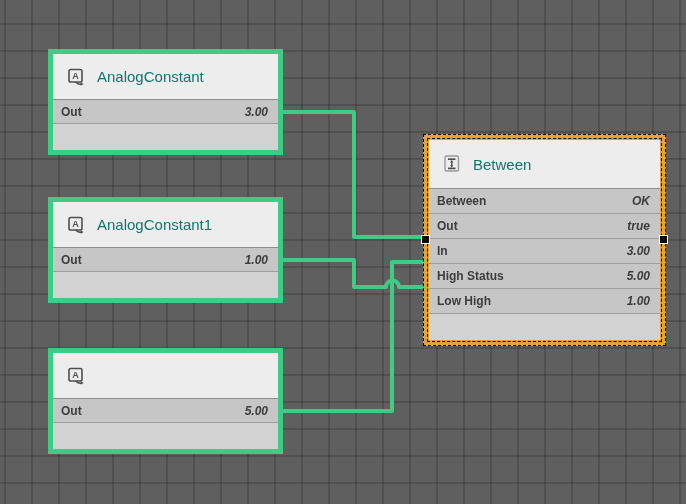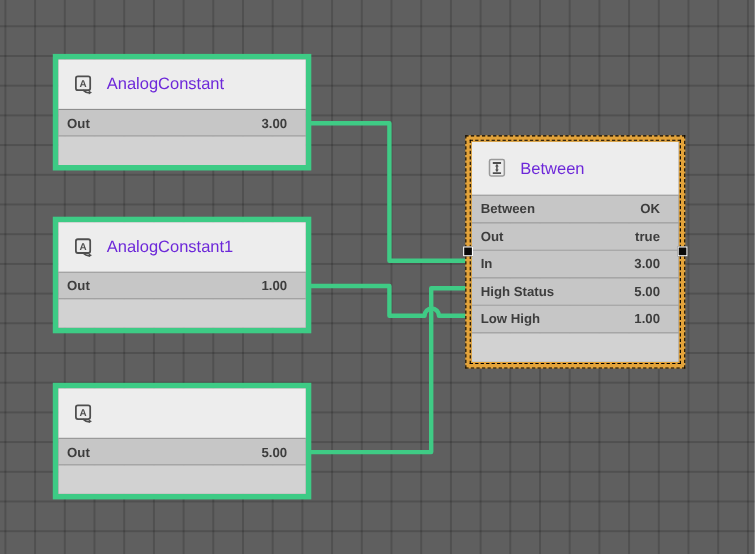--- a/index.html
+++ b/index.html
@@ -21,31 +21,31 @@
   .block.orange { border:6px solid #e3a33a; }
   .block.orange::before { content:""; position:absolute; inset:-6px; border:1px dashed #000; pointer-events:none; }
   .block.orange::after  { content:""; position:absolute; inset:-2px; border:1px dashed #000; pointer-events:none; }
 
   .hdr {
     background:#ededed; display:flex; align-items:center; gap:11px;
     padding-left:13px; border-bottom:1px solid #8e8e8e; flex:0 0 auto;
   }
   .block.green  .hdr { height:45px; }
   .block.orange .hdr { height:48px; }
-  .title { font-size:15px; color:#6d28d9; white-space:nowrap; }
+  .title { font-size:15px; color:#0f766e; white-space:nowrap; }
 
   .prow {
     display:flex; justify-content:space-between; align-items:center;
     background:#c6c6c6; border-bottom:1px solid #9e9e9e;
-    padding:0 17px 0 8px; font-weight:bold; font-size:12px; color:#3d3d3d;
+    padding:0 10px 0 8px; font-weight:bold; font-size:12px; color:#3d3d3d;
     flex:0 0 auto;
   }
   .block.green  .prow { height:23px; }
   .block.orange .prow { height:24px; }
-  .prow .val { text-align:right; }
+  .prow .val { text-align:right;font-style:italic; }
 
   .footer { flex:1 1 auto; background:#d2d2d2; }
 
   .handle {
     position:absolute; width:7px; height:7px;
     background:#0a0a0a; border:1px solid #ffffff; z-index:3;
   }
   .handle.left  { left:-8px;  top:95px; }
   .handle.right { right:-8px; top:95px; }
 
@@ -111,21 +111,21 @@
         </svg>
       </span>
     </div>
     <div class="prow">
       <span>Out</span>
       <span class="val">5.00</span>
     </div>
     <div class="footer"></div>
   </div>
 
-  <div class="block orange" style="left:423px; top:123px; width:200px; height:212px;">
+  <div class="block orange" style="left:423px; top:134px; width:243px; height:212px;">
     <div class="hdr">
       <span class="icon">
         <svg width="20" height="20" viewBox="0 0 20 20">
           <rect x="3" y="2" width="13.5" height="15" rx="1.5" fill="none" stroke="#9a9a9a" stroke-width="1.4"></rect>
           <path d="M 6 5.2 H 13.5" stroke="#4f4f4f" stroke-width="1.7"></path>
           <path d="M 6 14.4 H 13.5" stroke="#4f4f4f" stroke-width="1.7"></path>
           <path d="M 9.75 7.8 V 11.8" stroke="#4f4f4f" stroke-width="1.4"></path>
           <path d="M 9.75 5.9 L 8.1 8.4 H 11.4 Z" fill="#4f4f4f"></path>
           <path d="M 9.75 13.7 L 8.1 11.2 H 11.4 Z" fill="#4f4f4f"></path>
         </svg>

